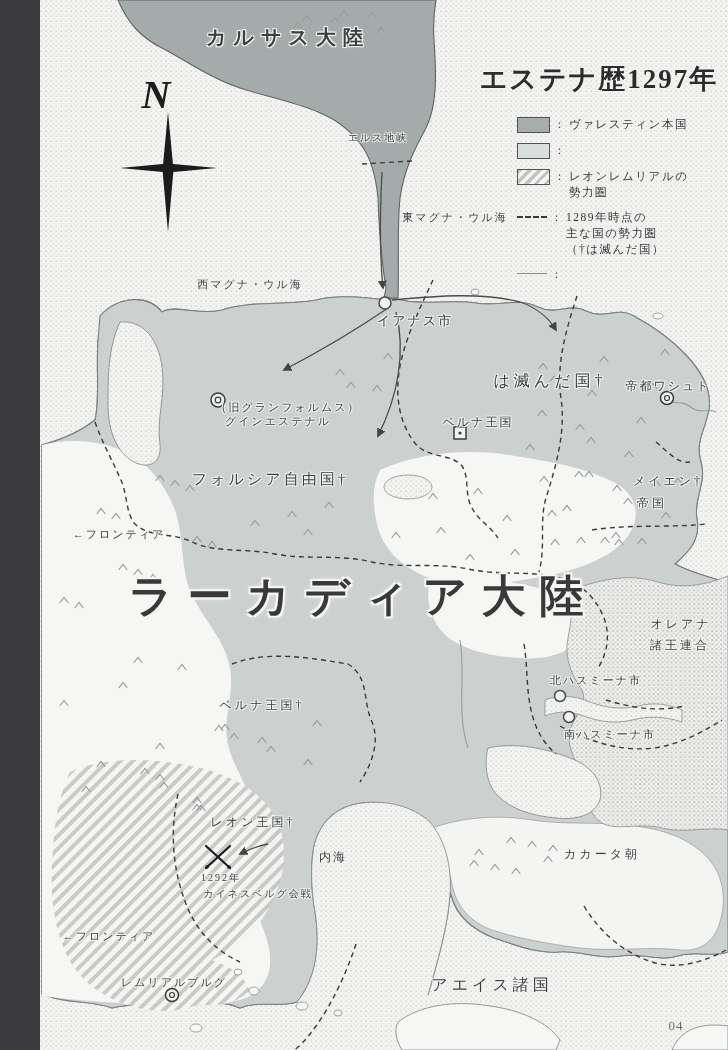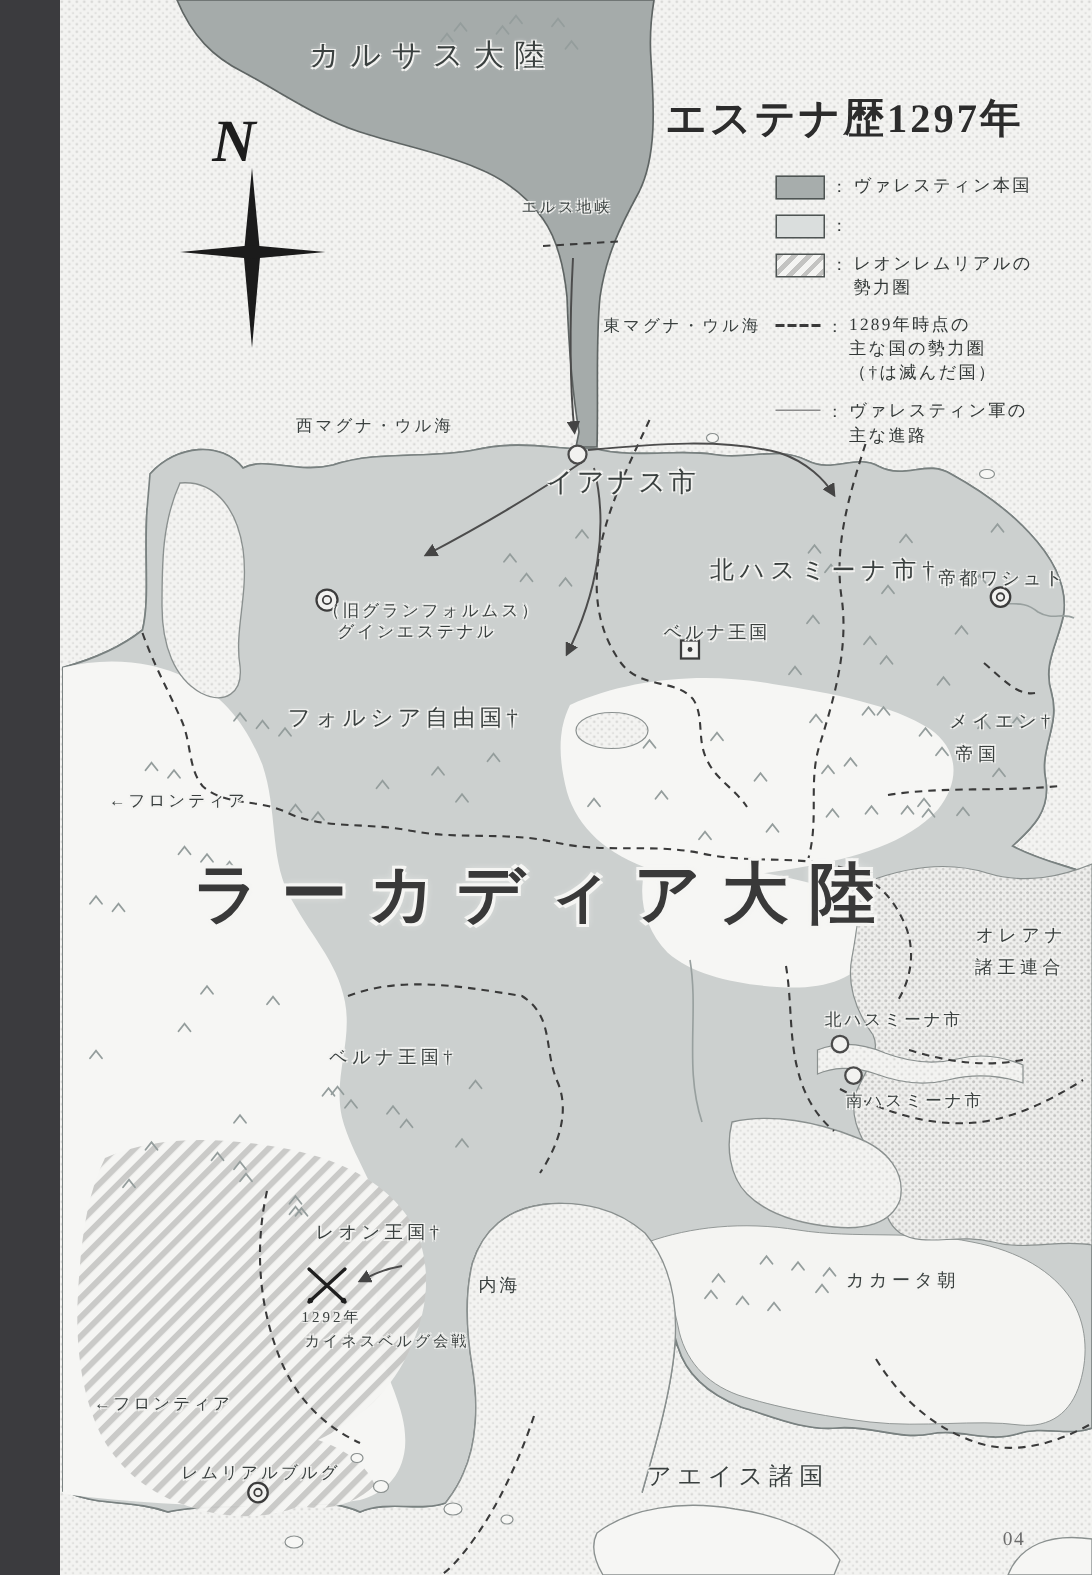--- a/index.html
+++ b/index.html
@@ -7,27 +7,27 @@
         font-family:"Liberation Serif",serif;}
   .map-svg{position:absolute;left:0;top:0;width:728px;height:1050px;display:block;}
   .spine{position:absolute;left:0;top:0;width:40px;height:1050px;background:#3b3b3e;}
 
   .lbl{position:absolute;transform:translate(-50%,-50%);white-space:nowrap;
        font-family:"Liberation Serif",serif;color:#3a403f;
        text-shadow:-1px -1px 0 #f2f2f0,1px -1px 0 #f2f2f0,-1px 1px 0 #f2f2f0,1px 1px 0 #f2f2f0,0 0 3px #f2f2f0;}
   .sz10{font-size:10px;letter-spacing:2px}
   .sz11{font-size:11px;letter-spacing:2px}
   .sz12{font-size:12px;letter-spacing:2px}
-  .sz13{font-size:18px;letter-spacing:2px}
+  .sz13{font-size:13px;letter-spacing:2px}
   .sz14{font-size:12px;letter-spacing:3px}
   .sz15{font-size:15px;letter-spacing:3px}
   .sz16{font-size:16px;letter-spacing:4px}
   .continent-top{font-size:20px;letter-spacing:7px;color:#40464
-5;font-weight:normal;}
-  .map-title{font-size:27px;letter-spacing:2px;font-weight:bold;color:#2c2c2c;}
+5;font-weight:bold;}
+  .map-title{font-size:27px;letter-spacing:2px;font-weight:bold;color:#2c2c2c;margin-left:36px;}
   .big-title{font-size:44px;font-weight:bold;letter-spacing:14px;color:#393939;
        text-shadow:-2px -2px 0 #f5f5f3,2px -2px 0 #f5f5f3,-2px 2px 0 #f5f5f3,2px 2px 0 #f5f5f3,0 0 6px #f5f5f3;}
   .compass-n{font-size:40px;font-style:italic;font-weight:bold;color:#1d1d1d;text-shadow:none;}
   .page-num{font-size:13px;letter-spacing:1px;color:#6b6b6b;text-shadow:none;}
 
   .legend{position:absolute;left:517px;top:116px;display:flex;flex-direction:column;gap:9px;
           font-family:"Liberation Serif",serif;color:#333837;}
   .lrow{display:flex;align-items:flex-start;gap:4px;}
   .sw{width:31px;height:14px;border:1.5px solid #4e5453;flex:none;margin-top:1px;}
   .sw-homeland{background:#a7adac;}
@@ -321,21 +321,21 @@
 
 <div class="lbl compass-n" style="left:156px;top:94px">N</div>
 <div class="lbl continent-top" style="left:288px;top:37px">カルサス大陸</div>
 <div class="lbl map-title" style="left:563px;top:79px">エステナ歴1297年</div>
 <div class="lbl sz10" style="left:378px;top:138px">エルス地峡</div>
 <div class="lbl sz11" style="left:455px;top:217px">東マグナ・ウル海</div>
 <div class="lbl sz11" style="left:250px;top:284px">西マグナ・ウル海</div>
 <div class="lbl sz13" style="left:415px;top:321px">イアナス市</div>
 <div class="lbl sz11" style="left:278px;top:421px">グインエステナル</div>
 <div class="lbl sz11" style="left:288px;top:407px">（旧グランフォルムス）</div>
-<div class="lbl sz16" style="left:550px;top:381px">北ハスミーナ市†</div>
+<div class="lbl sz16" style="left:550px;top:381px">は滅んだ国†</div>
 <div class="lbl sz12" style="left:668px;top:386px">帝都ワシュト</div>
 <div class="lbl sz12" style="left:478px;top:422px">ベルナ王国</div>
 <div class="lbl sz15" style="left:270px;top:479px">フォルシア自由国†</div>
 <div class="lbl sz14" style="left:668px;top:481px">メイエン†</div>
 <div class="lbl sz14" style="left:652px;top:503px">帝国</div>
 <div class="lbl sz11" style="left:119px;top:534px">←フロンティア</div>
 <div class="lbl big-title" style="left:363px;top:596px">ラーカディア大陸</div>
 <div class="lbl sz14" style="left:681px;top:624px">オレアナ</div>
 <div class="lbl sz14" style="left:680px;top:645px">諸王連合</div>
 <div class="lbl sz11" style="left:596px;top:680px">北ハスミーナ市</div>
@@ -376,20 +376,16 @@
     <span class="lsep">：</span>
     <span class="ltxt">
       <span>1289年時点の</span>
       <span>主な国の勢力圏</span>
       <span>（†は滅んだ国）</span>
     </span>
   </div>
   <div class="lrow">
     <span class="sample sample-solid"></span>
     <span class="lsep">：</span>
-    <span class="ltxt">
-      <span>ヴァレスティン軍の</span>
-      <span>主な進路</span>
-    </span>
   </div>
 </div>
 
 </div>
 
 </body></html>

